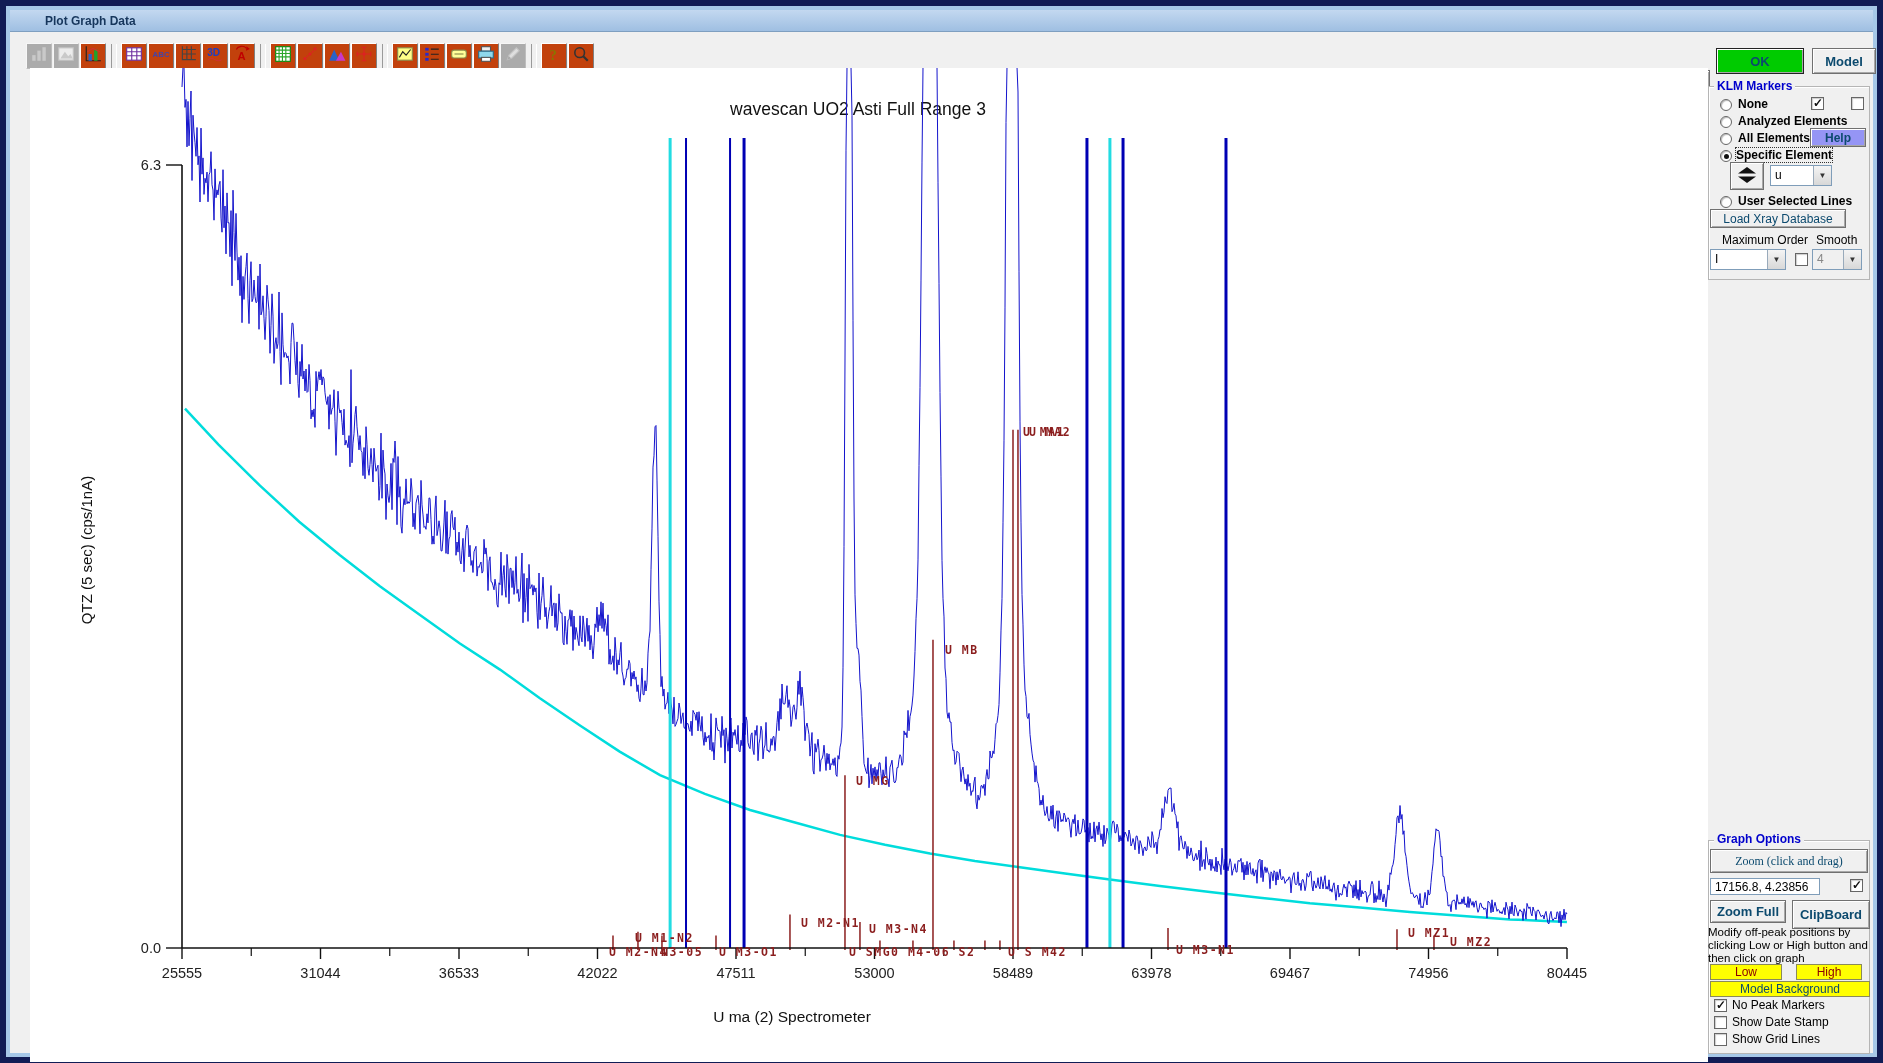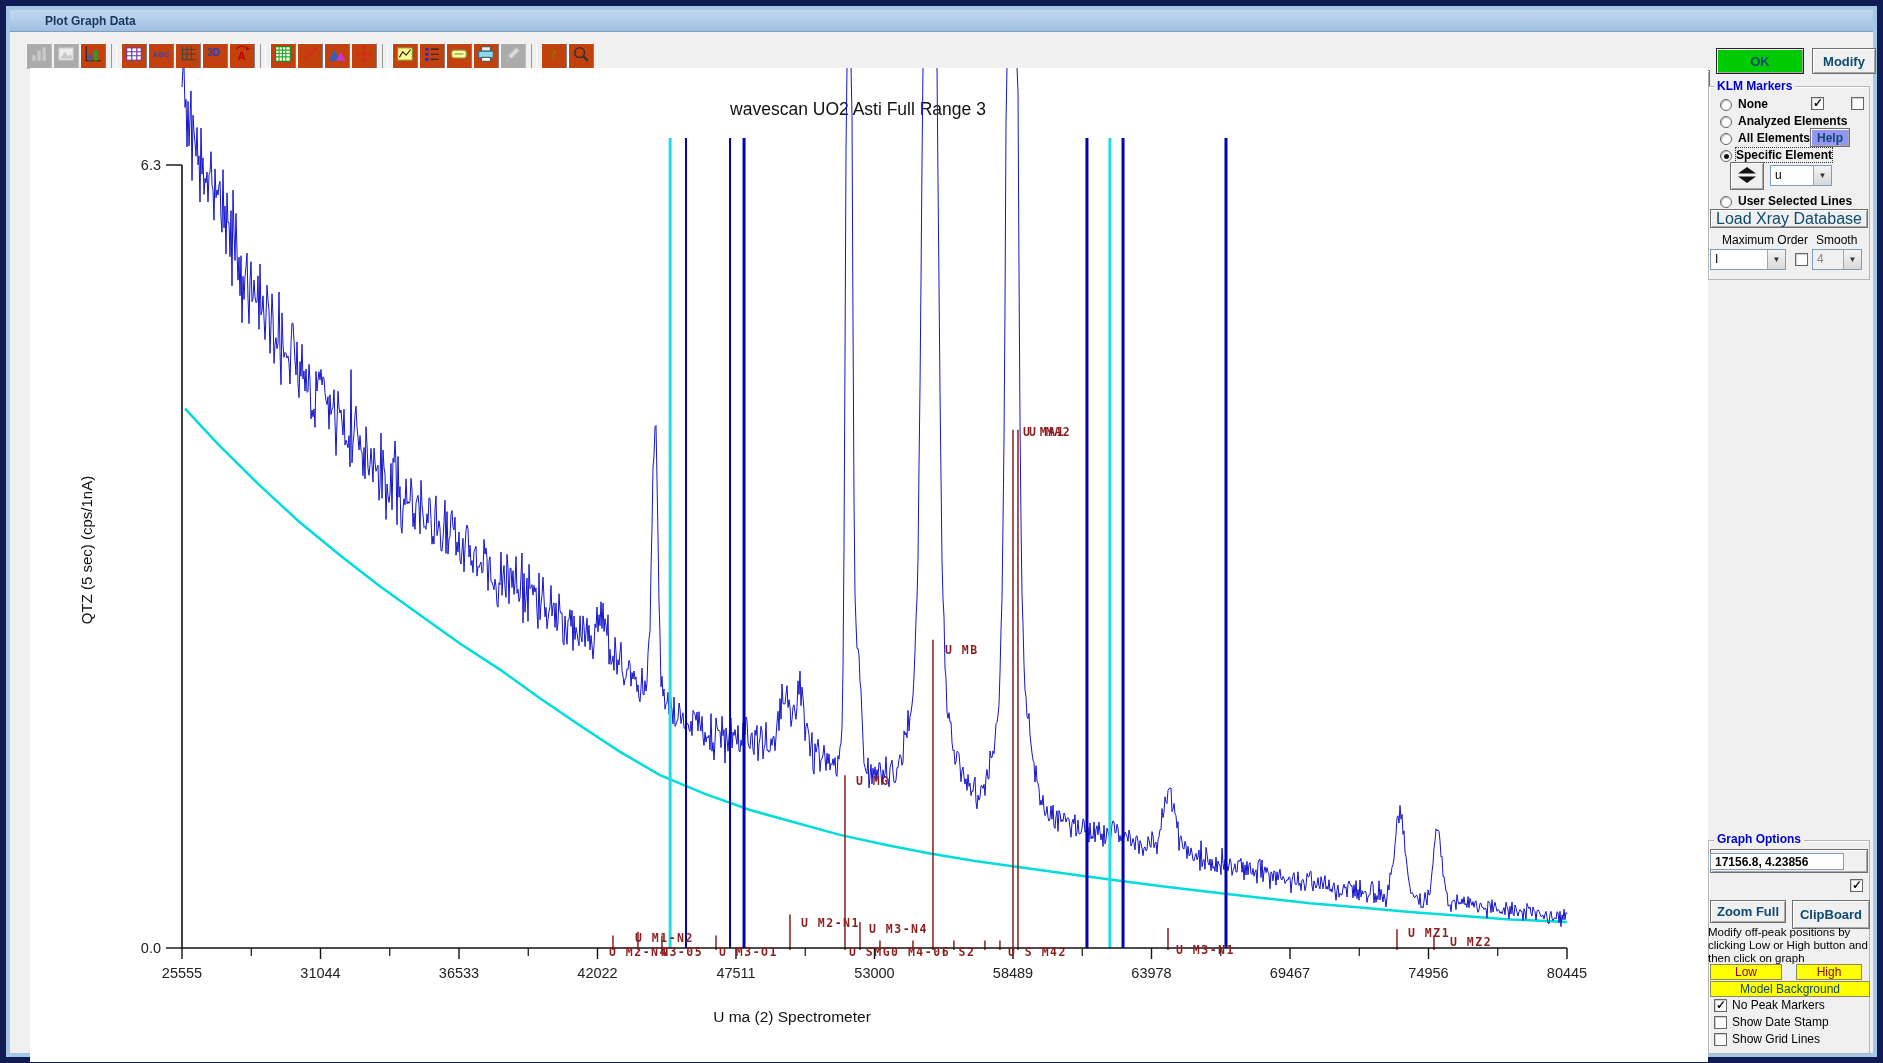--- a/index.html
+++ b/index.html
@@ -210,21 +210,21 @@
       </div>
       <div class="btn" style="left:1610px;top:37px;width:25px;height:26px;">
         <span><svg width="22" height="22" viewBox="0 0 24 24">
               <polygon points="3,12 10,4 10,20" fill="#111"></polygon>
               <polygon points="21,12 14,4 14,20" fill="#111"></polygon>
             </svg></span>
       </div>
 
       <div class="btn bold" style="left:1648px;top:37px;width:52px;height:25px;">Print</div>
       <div class="btn ok-btn" style="left:1706px;top:15px;width:88px;height:26px;">OK</div>
-      <div class="btn bold" style="left:1802px;top:15px;width:64px;height:26px;">Modify</div>
+      <div class="btn bold" style="left:1802px;top:15px;width:64px;height:26px;">Model</div>
 
       <div class="chart-surface">
         <svg id="chart" width="1678" height="994" viewBox="20 58 1678 994">
             <text x="848" y="105" text-anchor="middle" font-size="17.5" font-family="Liberation Sans,sans-serif" fill="#111">wavescan UO2 Asti Full Range 3</text>
             <polyline points="175.0,398.6 208.5,434.6 250.0,475.7 289.2,511.7 330.0,545.3 369.9,576.3 410.0,604.9 449.9,633.5 490.0,659.6 529.9,688.2 570.0,715.5 609.7,741.6 650.0,765.2 694.9,783.9 740.0,800.0 785.0,812.5 830.0,824.9 875.0,834.8 920.0,843.5 964.9,851.0 1009.9,857.2 1055.0,863.4 1099.9,869.6 1149.9,875.9 1199.9,882.1 1249.9,887.7 1299.9,893.3 1350.0,897.6 1399.9,902.0 1449.9,905.7 1499.9,909.4 1556.9,911.9" fill="none" stroke="#00dcdc" stroke-width="2.5"></polyline>
             <polyline points="172,77.0 173,57.0 174,57.0 175,97.4 176,89.4 177,136.9 178,91.4 179,135.8 180,108.2 181,81.0 182,170.5 183,105.2 184,122.0 185,132.7 186,146.3 187,117.5 188,154.8 189,145.9 190,192.0 191,118.1 192,164.2 193,147.9 194,184.4 195,168.3 196,172.8 197,162.1 198,191.8 199,164.8 200,162.2 201,141.7 202,174.8 203,180.0 204,210.2 205,158.9 206,187.7 207,179.9 208,184.9 209,174.9 210,171.3 211,208.1 212,222.2 213,159.7 214,217.8 215,196.0 216,243.9 217,182.9 218,213.0 219,212.6 220,246.7 221,200.6 222,275.8 223,180.2 224,222.5 225,250.5 226,203.4 227,242.1 228,270.1 229,247.2 230,285.7 231,245.7 232,312.7 233,266.4 234,289.4 235,266.8 236,256.7 237,243.1 238,288.7 239,313.6 240,270.7 241,251.7 242,291.7 243,288.7 244,270.0 245,286.4 246,292.7 247,291.8 248,265.9 249,319.3 250,254.0 251,304.9 252,301.1 253,285.8 254,308.2 255,329.6 256,306.4 257,275.2 258,289.7 259,300.6 260,343.3 261,315.7 262,283.8 263,306.1 264,353.4 265,334.0 266,327.7 267,338.7 268,333.4 269,282.0 270,341.5 271,374.7 272,302.9 273,334.8 274,347.3 275,342.4 276,343.4 277,348.0 278,345.9 279,352.8 280,374.0 281,332.5 282,313.1 283,313.4 284,330.7 285,350.5 286,364.9 287,331.9 288,373.4 289,387.6 290,351.5 291,366.3 292,334.3 293,369.0 294,361.0 295,381.0 296,359.0 297,382.4 298,381.4 299,354.4 300,370.4 301,408.9 302,400.0 303,406.8 304,398.9 305,417.4 306,361.4 307,381.0 308,369.3 309,361.7 310,370.0 311,359.5 312,375.0 313,366.8 314,368.7 315,382.8 316,390.6 317,394.6 318,386.6 319,419.2 320,384.7 321,404.4 322,399.2 323,397.4 324,379.7 325,411.8 326,445.4 327,412.0 328,381.2 329,397.9 330,403.0 331,400.1 332,412.4 333,425.0 334,399.2 335,435.1 336,430.2 337,433.7 338,437.7 339,425.6 340,456.8 341,359.6 342,452.8 343,433.2 344,423.7 345,404.6 346,396.2 347,416.8 348,427.5 349,439.9 350,425.6 351,440.4 352,442.2 353,465.6 354,437.5 355,468.8 356,416.7 357,434.8 358,458.3 359,465.3 360,454.4 361,438.4 362,454.4 363,472.0 364,438.2 365,452.1 366,461.3 367,458.4 368,455.2 369,490.3 370,475.5 371,423.1 372,488.3 373,440.1 374,457.7 375,463.9 376,509.5 377,474.0 378,485.8 379,492.5 380,483.9 381,453.4 382,499.7 383,448.4 384,452.4 385,431.0 386,453.9 387,514.7 388,446.5 389,487.2 390,476.6 391,516.2 392,523.2 393,499.0 394,488.7 395,494.8 396,468.9 397,493.8 398,491.5 399,493.4 400,491.6 401,468.4 402,480.0 403,516.8 404,503.2 405,519.4 406,493.1 407,488.5 408,485.3 409,495.4 410,523.8 411,470.4 412,494.8 413,504.9 414,517.4 415,516.4 416,519.3 417,503.8 418,512.9 419,487.9 420,488.4 421,509.7 422,534.2 423,526.0 424,534.1 425,499.0 426,485.9 427,525.6 428,519.8 429,510.8 430,518.6 431,540.8 432,541.0 433,529.0 434,512.1 435,490.2 436,543.4 437,501.6 438,544.1 439,529.0 440,526.4 441,504.4 442,500.6 443,517.1 444,519.9 445,507.2 446,545.3 447,532.0 448,542.1 449,522.1 450,550.2 451,554.0 452,540.8 453,528.3 454,561.8 455,538.1 456,520.4 457,515.0 458,518.6 459,546.9 460,535.3 461,555.4 462,550.5 463,562.5 464,541.8 465,539.0 466,536.3 467,566.1 468,556.4 469,557.5 470,554.4 471,552.0 472,563.1 473,561.1 474,529.3 475,544.1 476,537.9 477,548.3 478,580.6 479,551.4 480,546.8 481,571.6 482,572.1 483,575.7 484,579.8 485,569.2 486,576.5 487,594.5 488,597.2 489,572.8 490,574.6 491,542.1 492,585.3 493,565.5 494,555.5 495,578.2 496,587.3 497,544.4 498,558.1 499,593.7 500,558.5 501,558.2 502,577.6 503,560.7 504,584.4 505,572.8 506,546.5 507,583.3 508,579.3 509,591.6 510,587.9 511,566.0 512,543.0 513,612.8 514,563.5 515,602.2 516,587.6 517,568.1 518,611.4 519,554.4 520,578.7 521,577.1 522,574.6 523,585.1 524,575.5 525,581.9 526,577.9 527,602.2 528,618.5 529,563.0 530,609.7 531,593.7 532,585.5 533,567.1 534,587.9 535,606.8 536,597.4 537,618.6 538,609.7 539,601.2 540,596.4 541,575.5 542,606.0 543,595.6 544,592.9 545,617.4 546,593.3 547,620.7 548,612.9 549,583.8 550,600.6 551,603.3 552,602.7 553,632.7 554,634.9 555,606.1 556,621.6 557,634.3 558,610.1 559,609.5 560,599.7 561,616.4 562,600.4 563,640.5 564,606.0 565,629.5 566,617.4 567,622.9 568,630.2 569,635.7 570,605.8 571,626.6 572,631.9 573,605.9 574,615.9 575,636.5 576,622.0 577,608.1 578,631.3 579,615.3 580,639.9 581,625.4 582,635.3 583,648.9 584,635.3 585,613.9 586,617.6 587,597.1 588,621.8 589,604.7 590,615.7 591,591.8 592,618.4 593,593.1 594,621.5 595,608.7 596,615.5 597,625.5 598,604.8 599,654.2 600,639.3 601,654.4 602,652.3 603,645.8 604,660.4 605,627.3 606,642.5 607,664.3 608,649.8 609,655.0 610,642.7 611,632.3 612,661.2 613,666.0 614,675.2 615,669.0 616,667.4 617,658.9 618,659.4 619,650.3 620,653.6 621,676.2 622,662.5 623,669.0 624,661.0 625,669.4 626,666.9 627,681.6 628,674.8 629,688.3 630,691.7 631,678.1 632,658.1 633,684.4 634,685.0 635,670.7 636,681.0 637,672.8 638,643.1 639,628.7 640,621.0 641,559.8 642,518.1 643,457.1 644,445.8 645,416.8 646,415.5 647,470.1 648,526.2 649,591.9 650,624.5 651,676.7 652,666.4 653,686.1 654,679.0 655,699.2 656,694.1 657,693.1 658,682.3 659,703.7 660,679.0 661,693.1 662,699.9 663,713.9 664,687.1 665,716.4 666,714.4 667,711.3 668,708.4 669,693.0 670,698.9 671,713.5 672,707.1 673,702.8 674,717.7 675,718.3 676,714.4 677,713.8 678,713.6 679,719.3 680,721.4 681,711.1 682,725.7 683,700.4 684,702.7 685,704.3 686,710.3 687,702.1 688,720.9 689,701.7 690,714.7 691,721.2 692,706.4 693,727.3 694,735.4 695,722.3 696,732.1 697,726.6 698,727.9 699,725.3 700,739.9 701,703.6 702,741.3 703,732.4 704,750.0 705,731.7 706,707.9 707,716.6 708,720.5 709,720.2 710,721.7 711,737.5 712,706.3 713,725.6 714,719.7 715,753.1 716,717.9 717,728.8 718,741.2 719,726.7 720,713.4 721,708.1 722,738.0 723,722.2 724,725.4 725,719.6 726,728.1 727,734.3 728,715.4 729,740.9 730,741.9 731,730.2 732,735.7 733,713.1 734,719.8 735,724.6 736,706.9 737,710.7 738,732.6 739,736.8 740,738.6 741,724.9 742,722.8 743,740.0 744,744.6 745,720.2 746,725.4 747,715.5 748,750.7 749,733.8 750,728.2 751,716.2 752,720.9 753,748.9 754,738.4 755,735.0 756,712.4 757,740.6 758,739.9 759,742.2 760,741.3 761,728.7 762,735.3 763,726.8 764,726.5 765,740.7 766,727.0 767,712.6 768,701.3 769,720.7 770,688.6 771,709.2 772,674.0 773,693.4 774,694.1 775,693.8 776,684.4 777,675.7 778,697.5 779,689.7 780,696.8 781,716.5 782,709.5 783,697.1 784,694.8 785,702.1 786,709.3 787,697.2 788,670.9 789,684.4 790,661.1 791,695.6 792,677.1 793,687.7 794,700.4 795,730.7 796,716.8 797,713.0 798,718.7 799,724.6 800,746.1 801,735.3 802,722.5 803,760.4 804,764.1 805,733.7 806,742.2 807,737.3 808,729.2 809,740.3 810,761.4 811,749.6 812,748.9 813,744.9 814,735.2 815,747.5 816,760.5 817,743.3 818,753.6 819,743.9 820,759.9 821,753.6 822,754.7 823,748.8 824,755.5 825,747.7 826,764.7 827,766.4 828,745.6 829,749.2 830,737.2 831,732.9 832,717.0 833,657.8 834,536.7 835,348.0 836,140.2 837,57.0 838,57.0 839,57.0 840,57.0 841,57.0 842,105.4 843,310.8 844,489.0 845,584.8 846,613.6 847,638.3 848,638.5 849,645.1 850,671.3 851,680.1 852,706.5 853,729.6 854,753.5 855,757.5 856,761.4 857,763.7 858,747.8 859,777.8 860,765.5 861,754.4 862,773.8 863,758.2 864,765.7 865,756.9 866,770.3 867,759.6 868,765.9 869,752.9 870,752.8 871,763.6 872,774.8 873,759.8 874,766.8 875,764.1 876,746.7 877,769.5 878,768.7 879,776.8 880,757.2 881,754.1 882,750.2 883,762.0 884,772.1 885,772.8 886,770.1 887,757.6 888,757.7 889,749.4 890,744.7 891,746.8 892,755.3 893,752.1 894,720.9 895,725.0 896,722.6 897,727.7 898,700.4 899,720.8 900,706.6 901,702.1 902,695.0 903,685.1 904,666.0 905,641.4 906,608.8 907,588.7 908,549.9 909,455.7 910,377.3 911,270.1 912,152.1 913,57.0 914,57.0 915,57.0 916,57.0 917,57.0 918,57.0 919,57.0 920,57.0 921,57.0 922,57.0 923,57.0 924,57.0 925,57.0 926,57.0 927,57.0 928,172.2 929,273.7 930,382.5 931,466.9 932,550.7 933,588.7 934,606.9 935,658.0 936,668.5 937,702.2 938,708.3 939,702.7 940,712.1 941,712.0 942,732.3 943,740.7 944,739.9 945,754.4 946,752.0 947,741.2 948,742.2 949,743.2 950,756.3 951,771.7 952,760.2 953,757.0 954,766.8 955,774.1 956,768.8 957,780.3 958,764.5 959,776.3 960,773.2 961,785.5 962,780.7 963,781.5 964,771.9 965,767.1 966,792.0 967,798.9 968,785.1 969,790.2 970,787.1 971,775.7 972,775.7 973,778.4 974,774.3 975,785.5 976,766.8 977,759.5 978,768.9 979,768.6 980,741.0 981,747.6 982,747.6 983,740.9 984,743.7 985,729.7 986,713.8 987,712.6 988,705.4 989,694.6 990,662.9 991,620.1 992,588.6 993,512.8 994,430.2 995,297.9 996,112.6 997,57.0 998,57.0 999,57.0 1000,57.0 1001,57.0 1002,57.0 1003,57.0 1004,57.0 1005,57.0 1006,57.0 1007,57.0 1008,82.0 1009,261.8 1010,411.9 1011,512.1 1012,584.4 1013,614.9 1014,654.9 1015,680.1 1016,686.5 1017,706.7 1018,708.6 1019,703.4 1020,724.4 1021,734.1 1022,743.1 1023,750.1 1024,752.6 1025,772.1 1026,755.7 1027,771.1 1028,773.4 1029,778.5 1030,795.2 1031,790.1 1032,795.0 1033,785.3 1034,799.4 1035,805.6 1036,803.3 1037,796.5 1038,807.5 1039,811.1 1040,808.7 1041,795.9 1042,809.3 1043,795.1 1044,816.2 1045,818.4 1046,806.3 1047,800.7 1048,821.4 1049,800.7 1050,803.6 1051,811.8 1052,809.5 1053,811.3 1054,803.0 1055,805.5 1056,812.0 1057,808.8 1058,807.7 1059,809.3 1060,817.9 1061,827.3 1062,812.9 1063,809.2 1064,813.7 1065,804.6 1066,826.1 1067,822.1 1068,810.1 1069,823.8 1070,823.8 1071,822.9 1072,818.0 1073,808.9 1074,810.4 1075,822.2 1076,819.8 1077,826.9 1078,817.5 1079,832.1 1080,812.9 1081,828.9 1082,826.2 1083,828.4 1084,811.9 1085,831.9 1086,819.2 1087,815.8 1088,824.7 1089,812.1 1090,822.5 1091,829.8 1092,823.8 1093,836.5 1094,815.3 1095,833.8 1096,829.6 1097,818.2 1098,821.8 1099,825.8 1100,834.0 1101,825.4 1102,814.0 1103,810.9 1104,811.8 1105,822.9 1106,822.6 1107,814.2 1108,817.9 1109,831.9 1110,825.5 1111,830.9 1112,826.9 1113,821.5 1114,827.3 1115,822.0 1116,824.0 1117,826.4 1118,831.4 1119,820.0 1120,824.8 1121,836.0 1122,833.5 1123,828.5 1124,832.6 1125,839.8 1126,826.4 1127,825.9 1128,831.4 1129,843.8 1130,830.6 1131,833.5 1132,838.2 1133,845.7 1134,838.1 1135,836.9 1136,840.8 1137,839.9 1138,826.6 1139,830.0 1140,835.9 1141,837.4 1142,821.6 1143,826.0 1144,837.7 1145,833.7 1146,832.1 1147,843.9 1148,829.7 1149,826.8 1150,819.5 1151,819.8 1152,798.5 1153,807.7 1154,802.2 1155,786.7 1156,792.2 1157,793.5 1158,780.4 1159,778.5 1160,778.2 1161,778.0 1162,801.7 1163,799.1 1164,793.4 1165,803.8 1166,805.8 1167,818.1 1168,811.7 1169,840.5 1170,827.5 1171,825.8 1172,831.7 1173,838.5 1174,839.0 1175,831.3 1176,835.1 1177,848.5 1178,836.4 1179,845.7 1180,845.1 1181,837.9 1182,842.8 1183,850.3 1184,850.8 1185,846.5 1186,843.4 1187,849.8 1188,847.1 1189,840.0 1190,860.6 1191,830.8 1192,856.7 1193,850.9 1194,849.4 1195,859.3 1196,837.4 1197,843.4 1198,852.4 1199,855.1 1200,849.0 1201,860.6 1202,849.4 1203,858.3 1204,856.5 1205,861.3 1206,847.1 1207,862.0 1208,851.0 1209,854.6 1210,854.9 1211,864.6 1212,838.2 1213,853.8 1214,859.8 1215,849.1 1216,848.0 1217,855.4 1218,860.8 1219,855.3 1220,848.7 1221,852.5 1222,865.3 1223,860.6 1224,858.2 1225,853.7 1226,861.9 1227,862.1 1228,850.6 1229,850.9 1230,851.2 1231,848.4 1232,862.3 1233,852.3 1234,869.9 1235,854.9 1236,865.0 1237,851.4 1238,864.8 1239,854.3 1240,852.7 1241,863.4 1242,864.4 1243,858.5 1244,866.1 1245,862.3 1246,859.8 1247,873.3 1248,853.1 1249,850.1 1250,849.1 1251,867.6 1252,850.0 1253,871.7 1254,861.1 1255,856.8 1256,862.6 1257,857.7 1258,862.2 1259,864.0 1260,878.7 1261,861.8 1262,863.5 1263,870.8 1264,860.7 1265,862.2 1266,875.1 1267,861.8 1268,870.0 1269,863.9 1270,859.2 1271,869.0 1272,869.9 1273,866.4 1274,868.1 1275,873.4 1276,871.6 1277,869.6 1278,870.1 1279,866.8 1280,867.7 1281,882.9 1282,871.0 1283,865.3 1284,862.6 1285,873.1 1286,874.9 1287,873.4 1288,861.8 1289,875.5 1290,873.0 1291,880.5 1292,870.1 1293,869.4 1294,873.4 1295,880.7 1296,875.9 1297,863.4 1298,866.7 1299,866.7 1300,861.9 1301,861.3 1302,875.9 1303,881.0 1304,870.9 1305,874.3 1306,878.1 1307,875.3 1308,867.7 1309,876.2 1310,878.9 1311,866.7 1312,871.8 1313,878.9 1314,871.4 1315,865.6 1316,879.1 1317,876.4 1318,879.3 1319,869.8 1320,881.1 1321,878.9 1322,882.2 1323,875.7 1324,872.8 1325,881.3 1326,890.3 1327,880.4 1328,875.0 1329,887.1 1330,883.2 1331,884.8 1332,885.0 1333,878.2 1334,874.2 1335,878.2 1336,876.8 1337,887.0 1338,874.1 1339,871.1 1340,873.9 1341,875.9 1342,875.7 1343,887.9 1344,874.8 1345,886.2 1346,870.6 1347,888.5 1348,879.5 1349,890.2 1350,870.0 1351,886.9 1352,880.6 1353,883.9 1354,882.3 1355,881.2 1356,882.0 1357,892.4 1358,887.0 1359,885.1 1360,884.8 1361,874.8 1362,871.3 1363,874.5 1364,892.9 1365,883.4 1366,892.3 1367,885.6 1368,889.5 1369,870.8 1370,889.8 1371,879.4 1372,886.0 1373,892.0 1374,883.9 1375,889.0 1376,896.9 1377,886.9 1378,874.9 1379,880.1 1380,862.8 1381,864.4 1382,857.2 1383,854.6 1384,848.8 1385,834.6 1386,824.5 1387,807.7 1388,805.8 1389,813.0 1390,795.5 1391,809.2 1392,804.5 1393,824.4 1394,820.8 1395,842.0 1396,846.4 1397,855.7 1398,865.1 1399,871.8 1400,877.7 1401,883.8 1402,882.7 1403,883.6 1404,887.3 1405,887.5 1406,885.4 1407,885.4 1408,889.3 1409,894.5 1410,883.5 1411,897.7 1412,896.4 1413,897.9 1414,891.1 1415,882.4 1416,889.1 1417,895.0 1418,879.9 1419,885.1 1420,884.0 1421,872.5 1422,861.7 1423,853.9 1424,838.0 1425,831.0 1426,818.8 1427,820.7 1428,819.9 1429,821.4 1430,830.8 1431,846.8 1432,846.3 1433,866.4 1434,866.4 1435,873.9 1436,881.3 1437,882.0 1438,895.9 1439,895.7 1440,894.6 1441,901.7 1442,891.3 1443,890.9 1444,889.8 1445,891.6 1446,899.6 1447,884.6 1448,891.5 1449,894.2 1450,892.2 1451,894.1 1452,888.8 1453,893.6 1454,886.8 1455,895.0 1456,893.5 1457,897.4 1458,886.6 1459,897.6 1460,888.4 1461,892.3 1462,895.3 1463,891.5 1464,897.3 1465,892.3 1466,890.8 1467,897.8 1468,902.3 1469,899.5 1470,893.3 1471,893.3 1472,897.5 1473,897.3 1474,899.6 1475,898.1 1476,898.6 1477,908.1 1478,891.2 1479,892.0 1480,893.7 1481,902.7 1482,889.8 1483,902.0 1484,896.6 1485,892.3 1486,896.7 1487,901.3 1488,899.3 1489,900.3 1490,903.2 1491,901.7 1492,903.8 1493,900.5 1494,897.5 1495,904.8 1496,892.2 1497,896.8 1498,899.9 1499,908.8 1500,896.3 1501,903.9 1502,892.1 1503,904.1 1504,905.8 1505,895.0 1506,897.8 1507,902.2 1508,906.1 1509,901.4 1510,899.5 1511,901.5 1512,901.3 1513,910.5 1514,898.7 1515,901.9 1516,909.2 1517,893.4 1518,896.7 1519,898.6 1520,896.9 1521,903.4 1522,905.9 1523,897.0 1524,900.5 1525,901.5 1526,910.0 1527,900.9 1528,899.8 1529,901.2 1530,904.0 1531,906.6 1532,905.9 1533,905.2 1534,909.0 1535,903.9 1536,901.4 1537,907.5 1538,913.2 1539,913.7 1540,904.1 1541,901.4 1542,908.2 1543,910.5 1544,908.6 1545,907.8 1546,909.0 1547,901.8 1548,902.6 1549,912.7 1550,901.3 1551,916.6 1552,904.9 1553,909.8 1554,899.2 1555,909.7 1556,902.5 1557,904.0" fill="none" stroke="#1414cc" stroke-width="1"></polyline>
             <g>
               <line x1="660.1185097467662" x2="660.1185097467662" y1="128" y2="938" stroke="#22dce2" stroke-width="3"></line>
               <line x1="676.0148478775734" x2="676.0148478775734" y1="128" y2="938" stroke="#0000b4" stroke-width="2"></line>
               <line x1="720.0451812716342" x2="720.0451812716342" y1="128" y2="938" stroke="#0000b4" stroke-width="2"></line>
@@ -320,58 +320,58 @@
       <span class="radio" style="left:1710px;top:66px;"></span>
       <span class="lbl bold" style="left:1728px;top:64px;">None</span>
       <span class="cb on" style="left:1801px;top:64px;"></span>
       <span class="cb" style="left:1841px;top:64px;"></span>
 
       <span class="radio" style="left:1710px;top:83px;"></span>
       <span class="lbl bold" style="left:1728px;top:81px;">Analyzed Elements</span>
 
       <span class="radio" style="left:1710px;top:100px;"></span>
       <span class="lbl bold" style="left:1728px;top:98px;">All Elements</span>
-      <div class="btn help-btn" style="left:1800px;top:95px;width:40px;height:19px;font-size:12px;">Help</div>
+      <div class="btn help-btn" style="left:1800px;top:95px;width:56px;height:19px;font-size:12px;">Help</div>
 
       <span class="radio on" style="left:1710px;top:117px;"></span>
       <span class="lbl bold dotted" style="left:1726px;top:115px;">Specific Element</span>
 
       <div class="btn" style="left:1720px;top:129px;width:34px;height:28px;">
         <span><svg width="26" height="24" viewBox="0 0 24 24">
               <polygon points="12,4 21,10.5 3,10.5" fill="#111"></polygon>
               <polygon points="3,13.5 21,13.5 12,20" fill="#111"></polygon>
             </svg></span>
       </div>
       <div class="combo" style="left:1760px;top:132px;width:62px;height:21px;">
         <span class="val">u</span>
         <span class="arrow">▼</span>
       </div>
 
       <span class="radio" style="left:1710px;top:163px;"></span>
       <span class="lbl bold" style="left:1728px;top:161px;">User Selected Lines</span>
 
-      <div class="btn" style="left:1700px;top:176px;width:158px;height:19px;font-size:16px;">Load Xray Database</div>
+      <div class="btn" style="left:1700px;top:176px;width:136px;height:19px;font-size:12px;">Load Xray Database</div>
 
       <span class="lbl" style="left:1712px;top:200px;">Maximum Order</span>
       <span class="lbl" style="left:1806px;top:200px;">Smooth</span>
       <div class="combo" style="left:1700px;top:216px;width:76px;height:21px;">
         <span class="val">I</span>
         <span class="arrow">▼</span>
       </div>
       <span class="cb" style="left:1785px;top:220px;"></span>
       <div class="combo disabled" style="left:1802px;top:216px;width:50px;height:21px;">
         <span class="val">4</span>
         <span class="arrow">▼</span>
       </div>
 
       <div class="groupbox" style="left:1698px;top:807px;width:162px;height:214px;"></div>
       <div class="gb-title" style="left:1704px;top:799px;">Graph Options</div>
 
       <div class="btn" style="left:1700px;top:816px;width:158px;height:24px;font-size:12px;font-family:Liberation Serif, serif;">Zoom (click and drag)</div>
-      <div class="field" style="left:1700px;top:820px;width:134px;height:17px;font-weight:bold;">17156.8,  4.23856</div>
+      <div class="field" style="left:1700px;top:845px;width:110px;height:17px;">17156.8,  4.23856</div>
       <span class="cb on" style="left:1840px;top:846px;"></span>
 
       <div class="btn bold" style="left:1700px;top:867px;width:76px;height:23px;">Zoom Full</div>
       <div class="btn bold" style="left:1782px;top:867px;width:78px;height:29px;">ClipBoard</div>
 
       <div class="hint" style="left:1698px;top:893px;width:162px;">Modify off-peak positions by clicking Low or High button and then click on graph</div>
 
       <div class="btn yellow-btn maroon-text" style="left:1700px;top:931px;width:72px;height:16px;">Low</div>
       <div class="btn yellow-btn maroon-text" style="left:1786px;top:931px;width:66px;height:16px;">High</div>
       <div class="btn yellow-btn" style="left:1700px;top:948px;width:160px;height:16px;">Model  Background</div>

